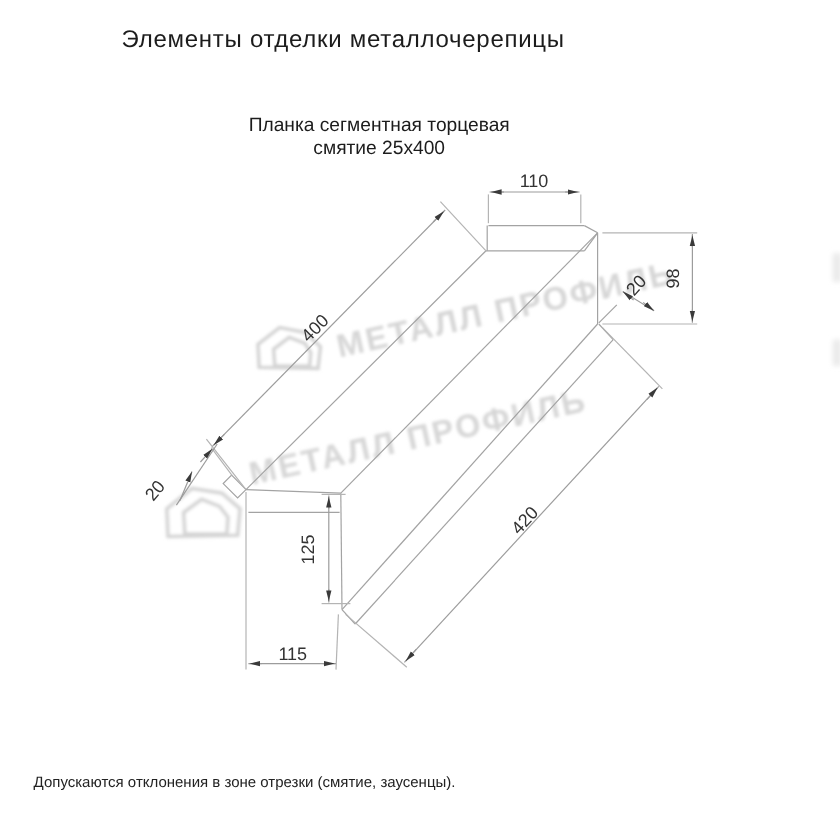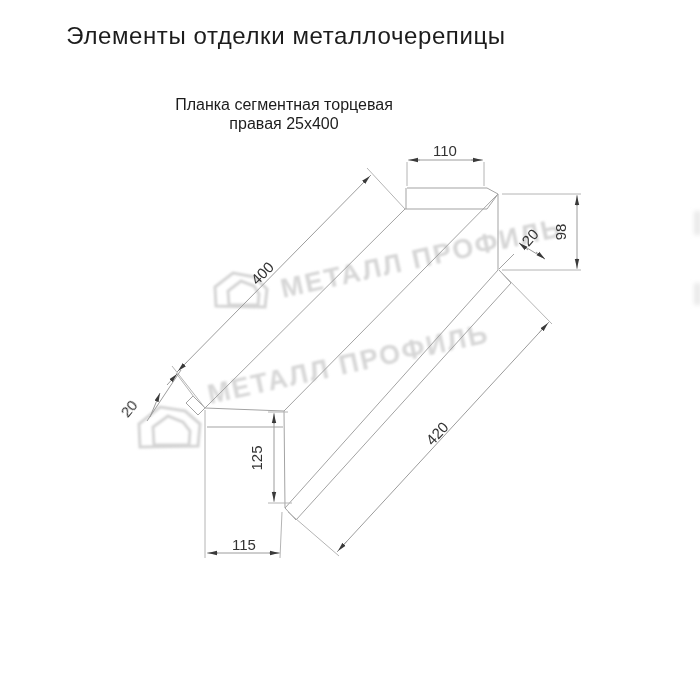--- a/index.html
+++ b/index.html
@@ -2,25 +2,25 @@
 <html><head>
 <meta charset="utf-8">
 <style>
   html,body{margin:0;padding:0;}
   body{
     width:700px;height:700px;background:#ffffff;position:relative;overflow:hidden;
     font-family:"Liberation Sans","DejaVu Sans",sans-serif;
   }
   .page-title{
     position:absolute;top:22px;left:0;width:572px;text-align:center;
-    font-size:24px;font-weight:400;color:#1c1c1c;letter-spacing:0.6px;
+    font-size:20px;font-weight:400;color:#1c1c1c;letter-spacing:0.6px;
   }
   .subtitle{
     position:absolute;top:95px;left:0;width:568px;text-align:center;
-    font-size:16px;line-height:19px;font-weight:400;color:#1c1c1c;
+    font-size:16px;line-height:19px;font-weight:400;color:#1c1c1c;padding-left:32px;
   }
   .subtitle span{display:block;}
   .footer{
     position:absolute;top:643px;left:28px;
     font-size:12.5px;line-height:18px;color:#222222;
   }
   .footer div{display:block;}
   svg.draw{position:absolute;top:0;left:0;}
   .edge{stroke:#a3a3a3;stroke-width:1;fill:none;}
   .ext{stroke:#b4b4b4;stroke-width:1;fill:none;}
@@ -31,21 +31,21 @@
   .wmhouse{stroke:#d4d4d4;stroke-width:3;fill:#ffffff;}
   .smudge{fill:#eaeaea;}
 </style>
 </head>
 <body>
 
 <div class="page-title">Элементы отделки металлочерепицы</div>
 
 <div class="subtitle">
   <span>Планка сегментная торцевая</span>
-  <span>правая 25х400</span>
+  <span>смятие 25х400</span>
 </div>
 
 <svg class="draw" width="700" height="700" viewBox="0 0 700 700">
   <defs>
     <marker id="arw" viewBox="0 0 9 6" refX="9" refY="3" markerWidth="9" markerHeight="6" orient="auto">
       <path d="M0,0.8 L9,3 L0,5.2 Z" fill="#3a3a3a"></path>
     </marker>
     <filter id="wmblur" x="-20%" y="-20%" width="140%" height="140%">
       <feGaussianBlur stdDeviation="1.2"></feGaussianBlur>
     </filter>
@@ -167,13 +167,14 @@
     <text class="dimtext" x="441" y="437" text-anchor="middle" transform="rotate(-47 441 437)">420</text>
   </g>
 
   <g filter="url(#smblur)">
     <rect class="smudge" x="694" y="211" width="7" height="24"></rect>
     <rect class="smudge" x="694" y="283" width="7" height="22"></rect>
   </g>
 </svg>
 
 <div class="footer">
+  <div>Допускаются отклонения в зоне отрезки (смятие, заусенцы).</div>
 </div>
 
 </body></html>

